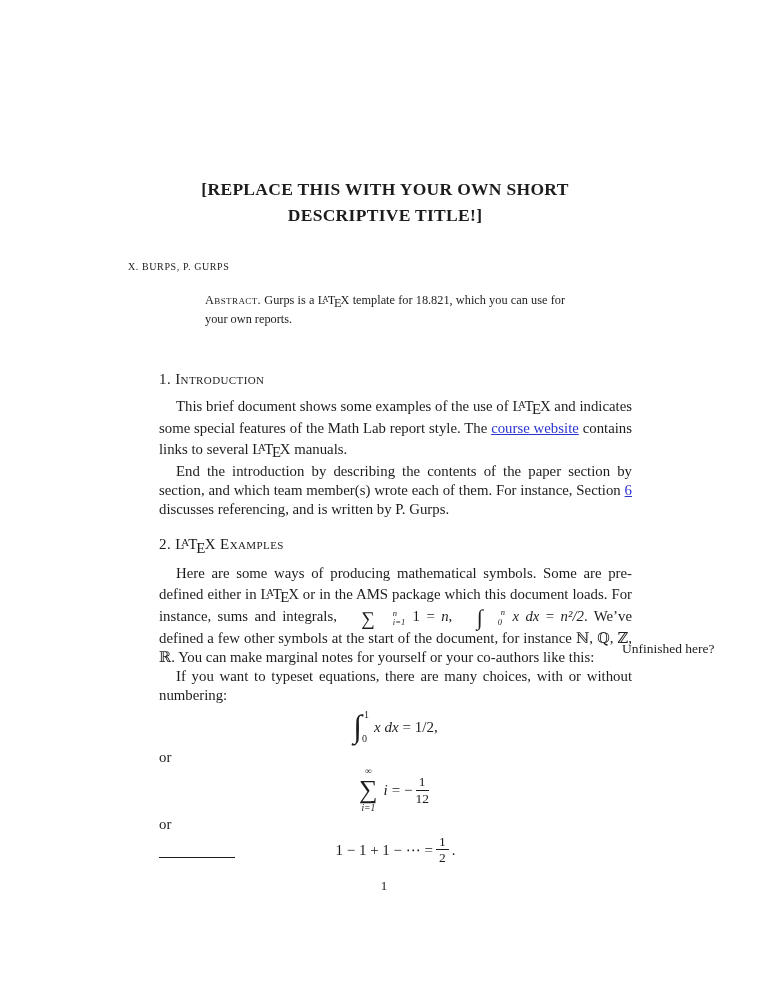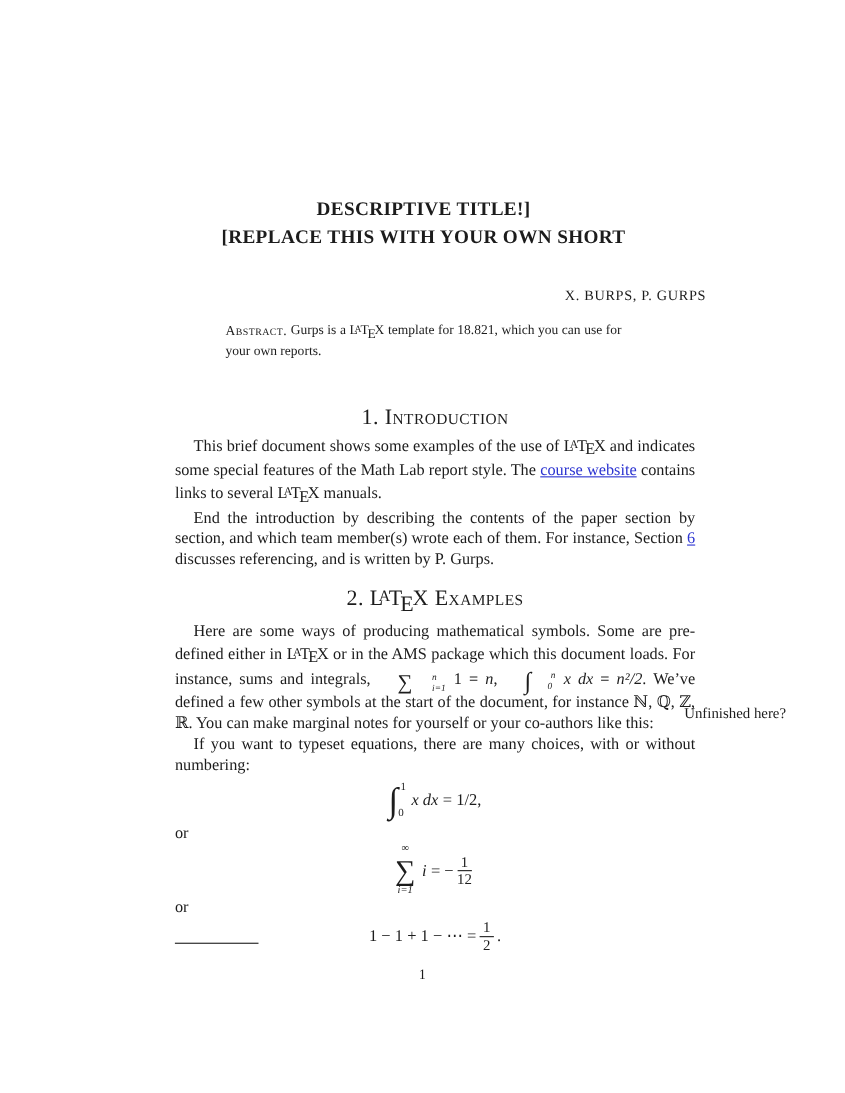--- a/index.html
+++ b/index.html
@@ -3,30 +3,30 @@
 <meta charset="utf-8">
 <style>
   html,body{margin:0;padding:0;background:#ffffff;}
   .page{
     position:relative;width:768px;height:994px;background:#fff;overflow:hidden;
     font-family:"Liberation Serif","DejaVu Serif",serif;color:#1c1c1c;
   }
   
   .title{position:absolute;top:176px;left:128px;width:514px;text-align:center;
     font-weight:bold;font-size:17.5px;line-height:26px;letter-spacing:.3px;}
-  .authors{position:absolute;top:261px;left:128px;width:514px;text-align:right;
-    font-size:13px;letter-spacing:.6px;}
+  .authors{position:absolute;top:261px;left:128px;width:514px;text-align:left;
+    font-size:10px;letter-spacing:.6px;}
   .abstract{position:absolute;top:291px;left:205px;width:360px;
     font-size:12.3px;line-height:16px;text-align:justify;}
   .abstract .label{font-variant:small-caps;letter-spacing:.4px;}
   
   .main{position:absolute;top:370px;left:159px;width:473px;
     font-size:14.8px;line-height:19px;text-align:justify;}
-  .sec-heading{text-align:center;font-variant:small-caps;font-weight:normal;
-    font-size:20px;line-height:19px;margin:0 0 6px 0;letter-spacing:.4px;}
+  .sec-heading{font-variant:small-caps;font-weight:normal;
+    font-size:15px;line-height:19px;margin:0 0 6px 0;letter-spacing:.4px;}
   .sec-heading.second{margin-top:14px;}
   p.body-para{margin:0;text-indent:17px;}
   p.noindent{margin:0;text-indent:0;}
   .or-line{margin:1px 0;line-height:16px;text-indent:0;}
   
   .link{color:var(--link,#2b33d1);text-decoration:underline;
     text-decoration-color:var(--link,#2b33d1);cursor:pointer;}
   
   .latex{white-space:nowrap;margin-top:36px;}
   .latex .lA{font-size:.72em;vertical-align:.28em;margin-left:-.32em;margin-right:-.12em;}
@@ -69,22 +69,22 @@
   .date-line .it{font-style:italic;}
   .page-number{position:absolute;top:878px;left:0;width:768px;
     text-align:center;font-size:13px;}
 </style>
 </head>
 <body>
 
 <div class="page" style="color: rgb(28, 28, 28);">
 
   <div class="title">
+    <div>[REPLACE THIS WITH YOUR OWN SHORT</div>
     <div>DESCRIPTIVE TITLE!]</div>
-    <div>[REPLACE THIS WITH YOUR OWN SHORT</div>
   </div>
 
   <div class="authors">X. BURPS, P. GURPS</div>
 
   <div class="abstract"><span class="label">Abstract.</span><span><span> Gurps is a </span><span class="latex"><span>L</span><span class="lA">A</span><span>T</span><span class="lE">E</span><span>X</span></span><span> template for 18.821, which you can use for your own reports.</span></span></div>
 
   <div class="main">
     <h2 class="sec-heading">1. Introduction</h2>
     <p class="body-para"><span>This brief document shows some examples of the use of </span><span class="latex"><span>L</span><span class="lA">A</span><span>T</span><span class="lE">E</span><span>X</span></span><span> and indicates some special features of the Math Lab report style. The </span><span class="link">course website</span><span> contains links to several </span><span class="latex"><span>L</span><span class="lA">A</span><span>T</span><span class="lE">E</span><span>X</span></span><span> manuals.</span></p>
     <p class="body-para"><span>End the introduction by describing the contents of the paper section by section, and which team member(s) wrote each of them. For instance, Section </span><span class="link">6</span><span> discusses referencing, and is written by P. Gurps.</span></p>

